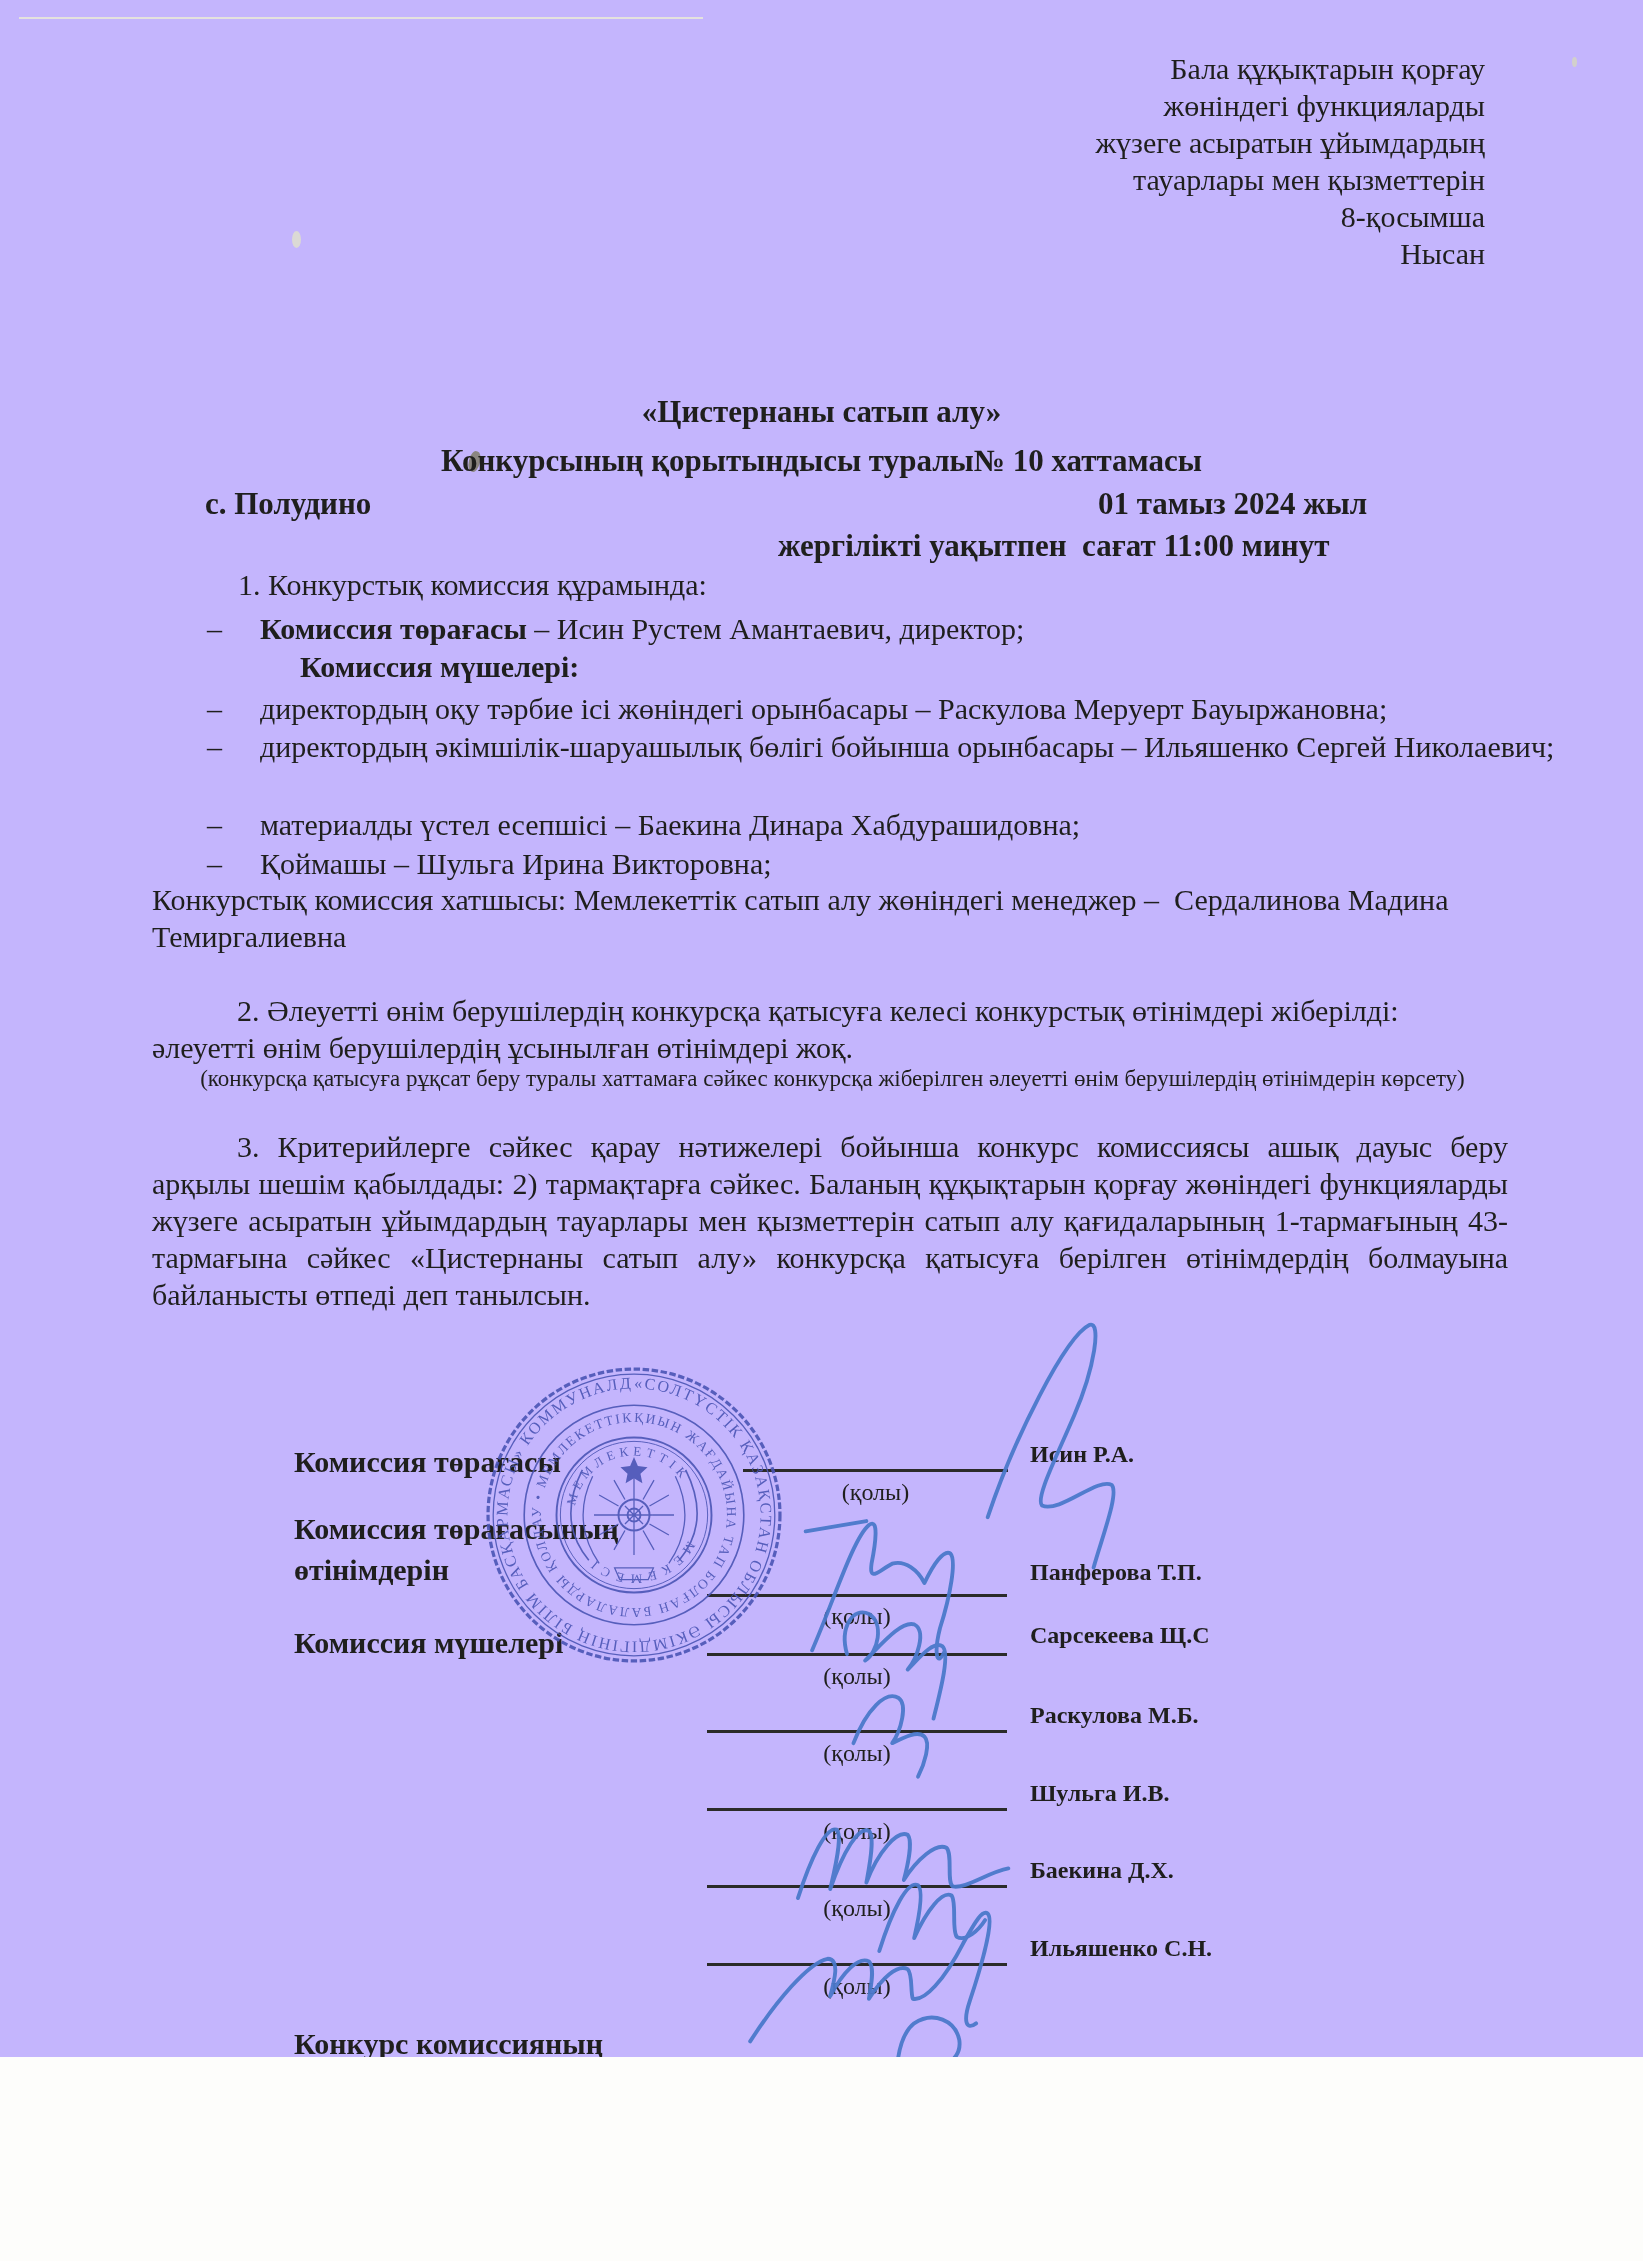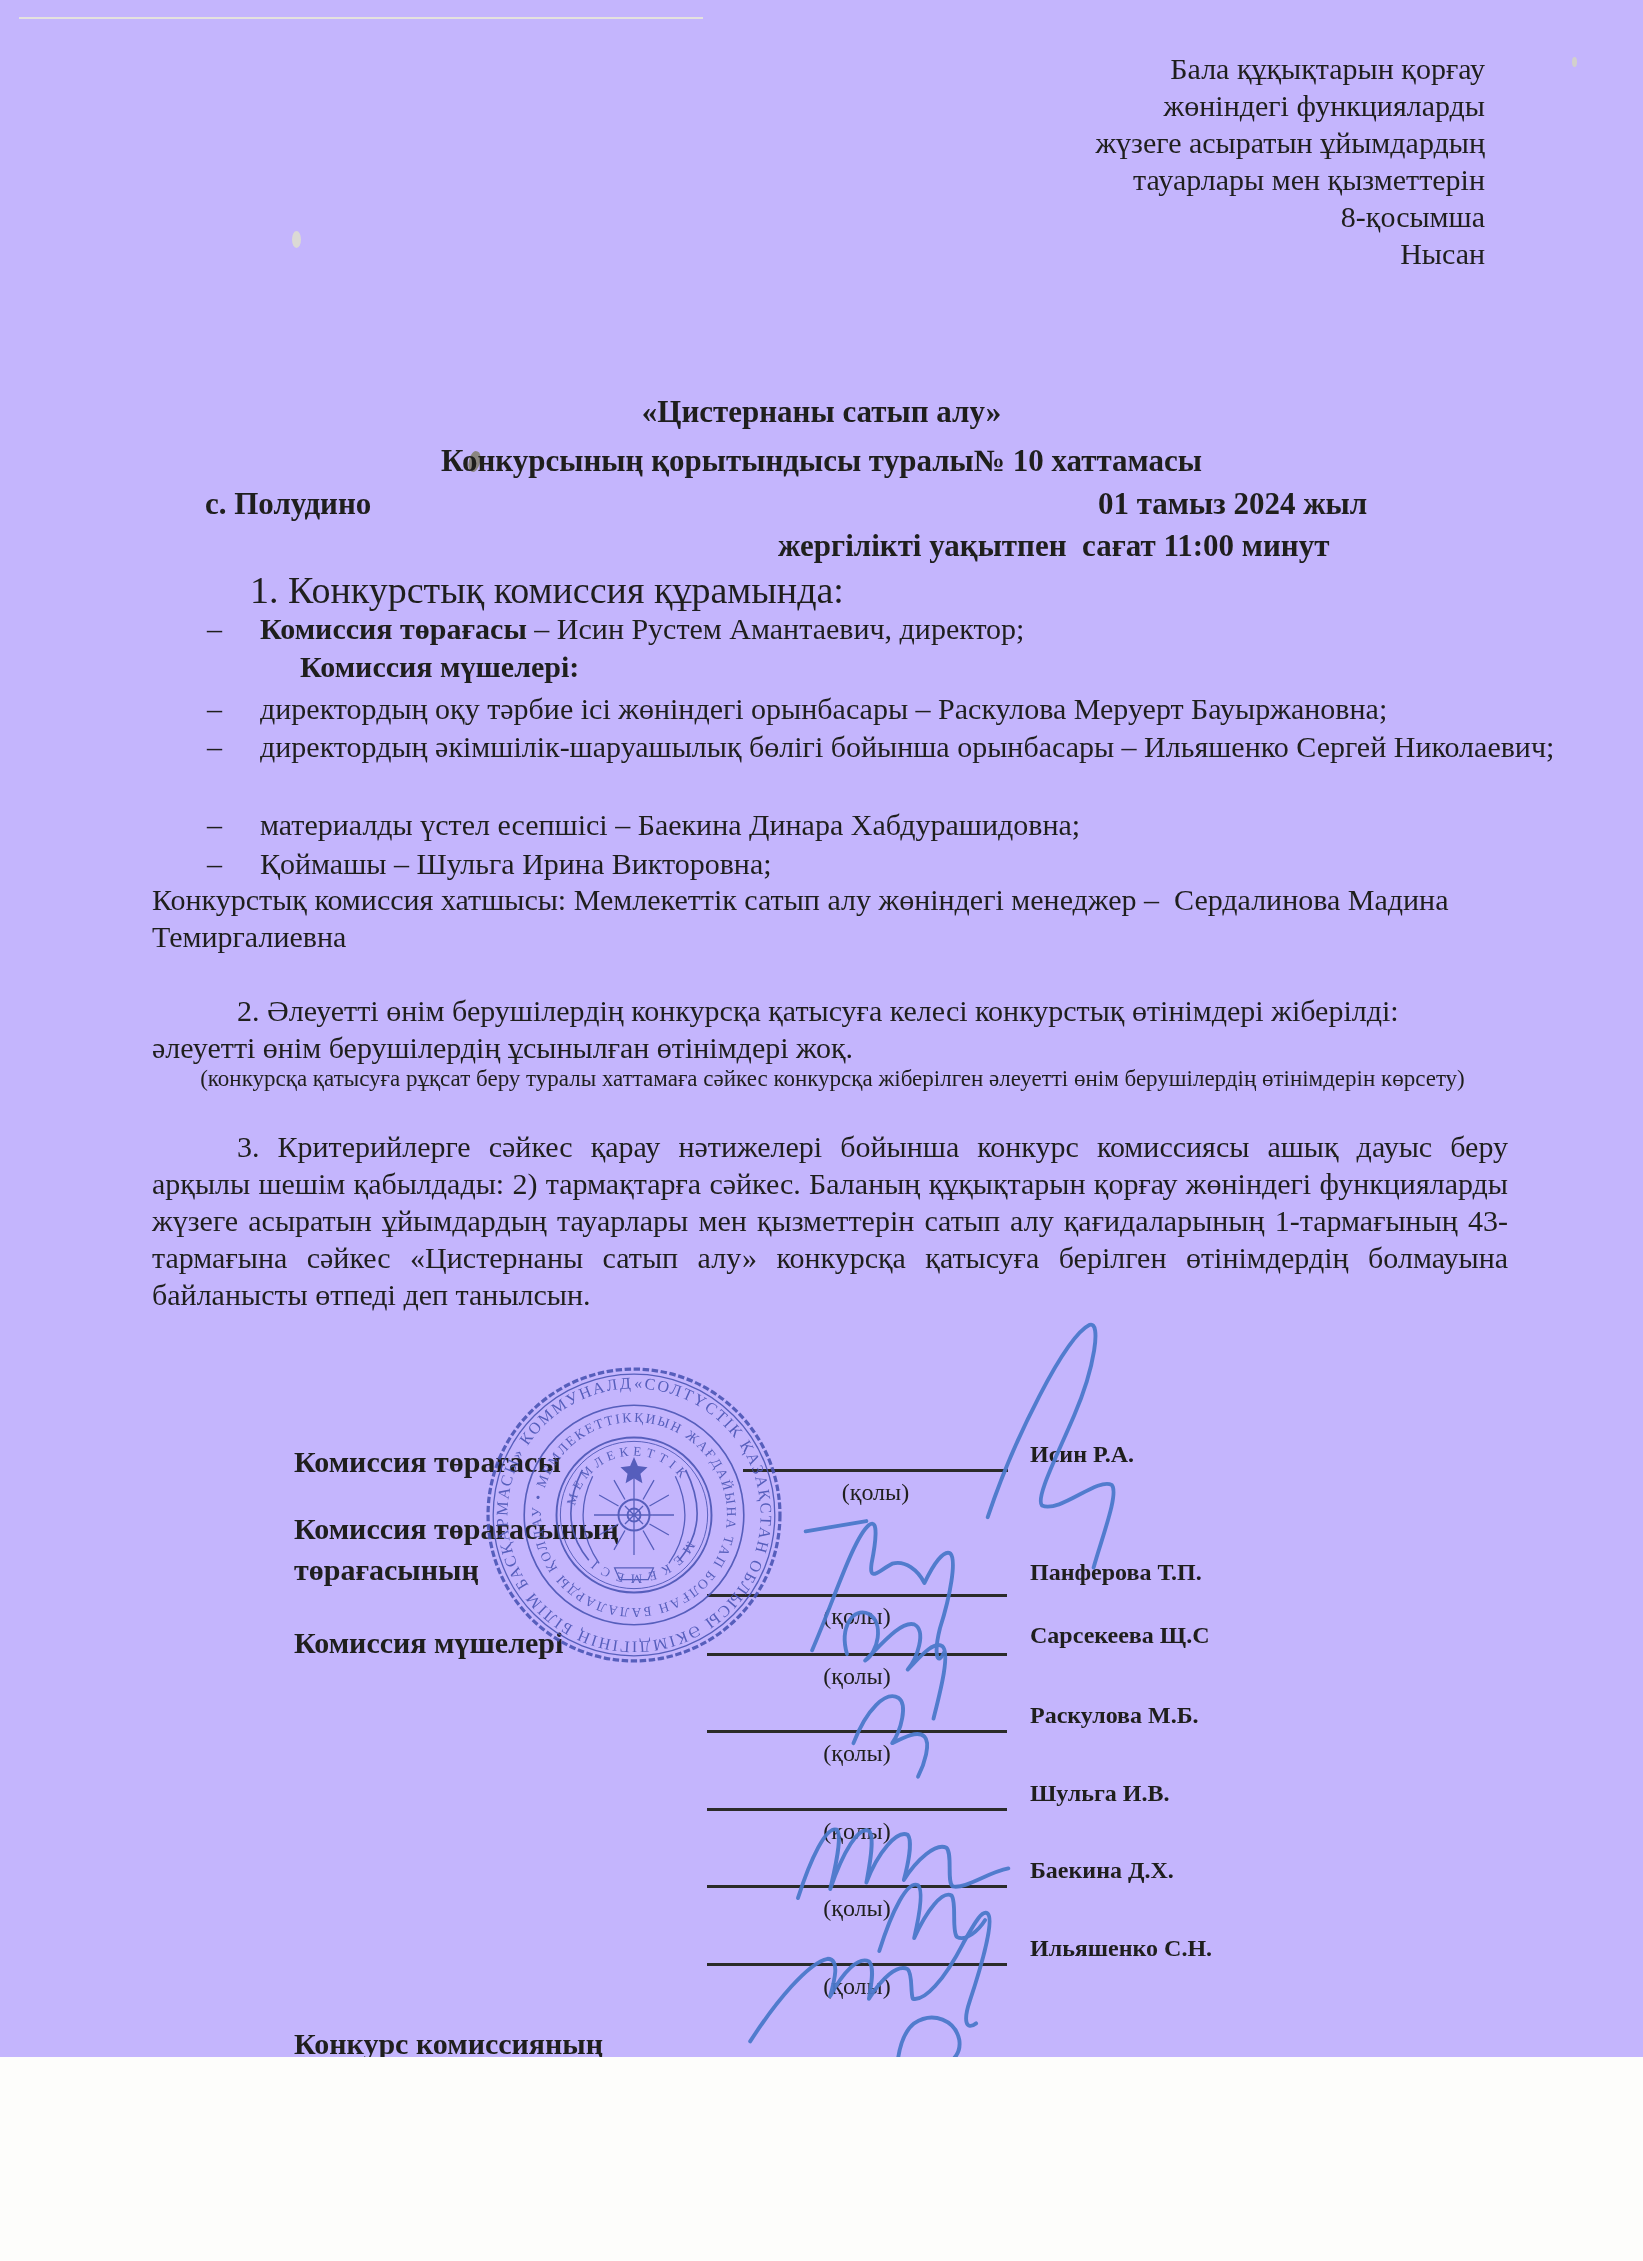--- a/index.html
+++ b/index.html
@@ -13,21 +13,21 @@
   .b { font-weight:bold; }
   .corner {
     right:158px; top:50px; width:581px;
     text-align:right; font-size:30px; line-height:37px;
   }
   .title1 { left:0; top:394px; width:1643px; text-align:center; font-weight:bold; font-size:31px; }
   .title2 { left:0; top:443px; width:1643px; text-align:center; font-weight:bold; font-size:31px; }
   .place  { left:205px; top:486px; font-weight:bold; font-size:31px; }
   .date   { left:1098px; top:486px; font-weight:bold; font-size:31px; }
   .time   { left:778px; top:528px; font-weight:bold; font-size:31px; white-space:pre-wrap; }
-  .s1head { left:250px; top:568px; font-size:38px; }
+  .s1head { left:238px; top:568px; font-size:30px; }
   .dash-item { left:207px; width:1304px; font-size:30px; line-height:37px; position:absolute; padding-left:53px; }
   .dash-item .dash { position:absolute; left:0; top:0; }
   .chair   { top:610px; }
   .members { left:300px; top:650px; font-weight:bold; font-size:30px; }
   .item-a  { top:690px; }
   .item-b  { top:728px; }
   .item-c  { top:806px; }
   .item-d  { top:845px; }
   .secretary { left:152px; top:881px; width:1366px; font-size:30px; line-height:37px; white-space:pre-wrap; }
   .para2 { left:152px; top:992px; width:1356px; text-indent:85px; font-size:30px; line-height:37px; }
@@ -96,21 +96,21 @@
   <div class="abs para2">2. Әлеуетті өнім берушілердің конкурсқа қатысуға келесі конкурстық өтінімдері жіберілді: әлеуетті өнім берушілердің ұсынылған өтінімдері жоқ.</div>
   <div class="abs note">(конкурсқа қатысуға рұқсат беру туралы хаттамаға сәйкес конкурсқа жіберілген әлеуетті өнім берушілердің өтінімдерін көрсету)</div>
   <div class="abs para3">3. Критерийлерге сәйкес қарау нәтижелері бойынша конкурс комиссиясы ашық дауыс беру арқылы шешім қабылдады: 2) тармақтарға сәйкес. Баланың құқықтарын қорғау жөніндегі функцияларды жүзеге асыратын ұйымдардың тауарлары мен қызметтерін сатып алу қағидаларының 1-тармағының 43-тармағына сәйкес «Цистернаны сатып алу» конкурсқа қатысуға берілген өтінімдердің болмауына байланысты өтпеді деп танылсын.</div>
 
   <div class="abs sig-label" style="top:1445px;">Комиссия төрағасы</div>
   <div class="abs sig-line" style="top:1469px; left:743px; width:265px;"></div>
   <div class="abs sig-qoly" style="top:1479px; left:743px; width:265px;">(қолы)</div>
   <div class="abs sig-name" style="top:1441px;">Исин Р.А.</div>
 
   <div class="abs sig-label" style="top:1512px;">Комиссия төрағасының</div>
-  <div class="abs sig-label" style="top:1553px;">төрағасының</div>
+  <div class="abs sig-label" style="top:1553px;">өтінімдерін</div>
   <div class="abs sig-line" style="top:1594px;"></div>
   <div class="abs sig-qoly" style="top:1603px;">(қолы)</div>
   <div class="abs sig-name" style="top:1559px;">Панферова Т.П.</div>
 
   <div class="abs sig-label" style="top:1626px;">Комиссия мүшелері</div>
   <div class="abs sig-line" style="top:1653px;"></div>
   <div class="abs sig-qoly" style="top:1663px;">(қолы)</div>
   <div class="abs sig-name" style="top:1622px;">Сарсекеева Щ.С</div>
 
   <div class="abs sig-line" style="top:1730px;"></div>

